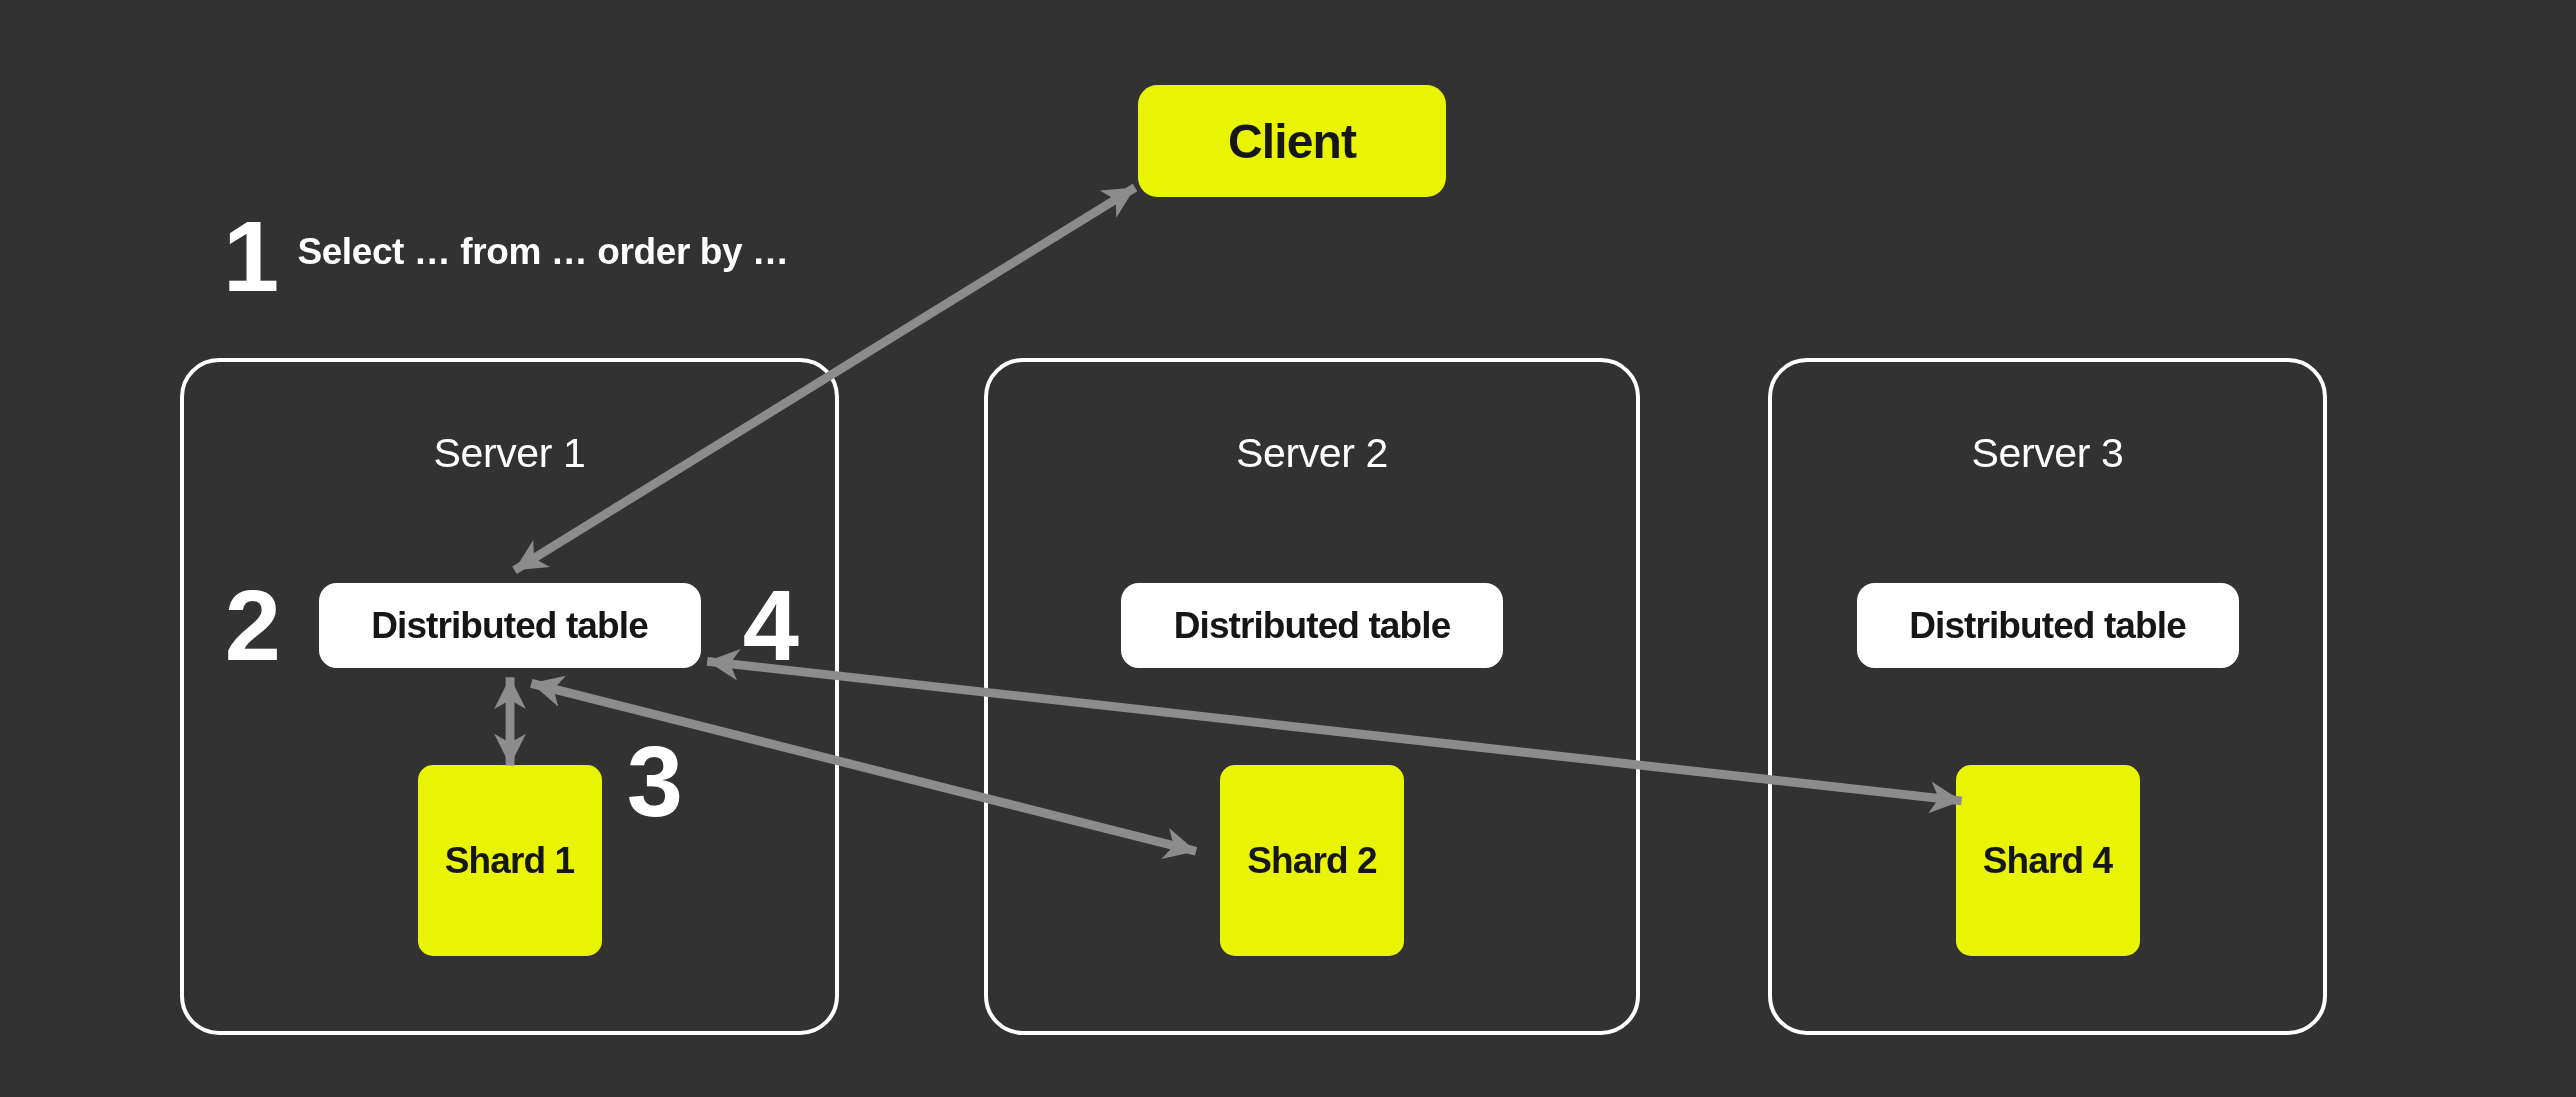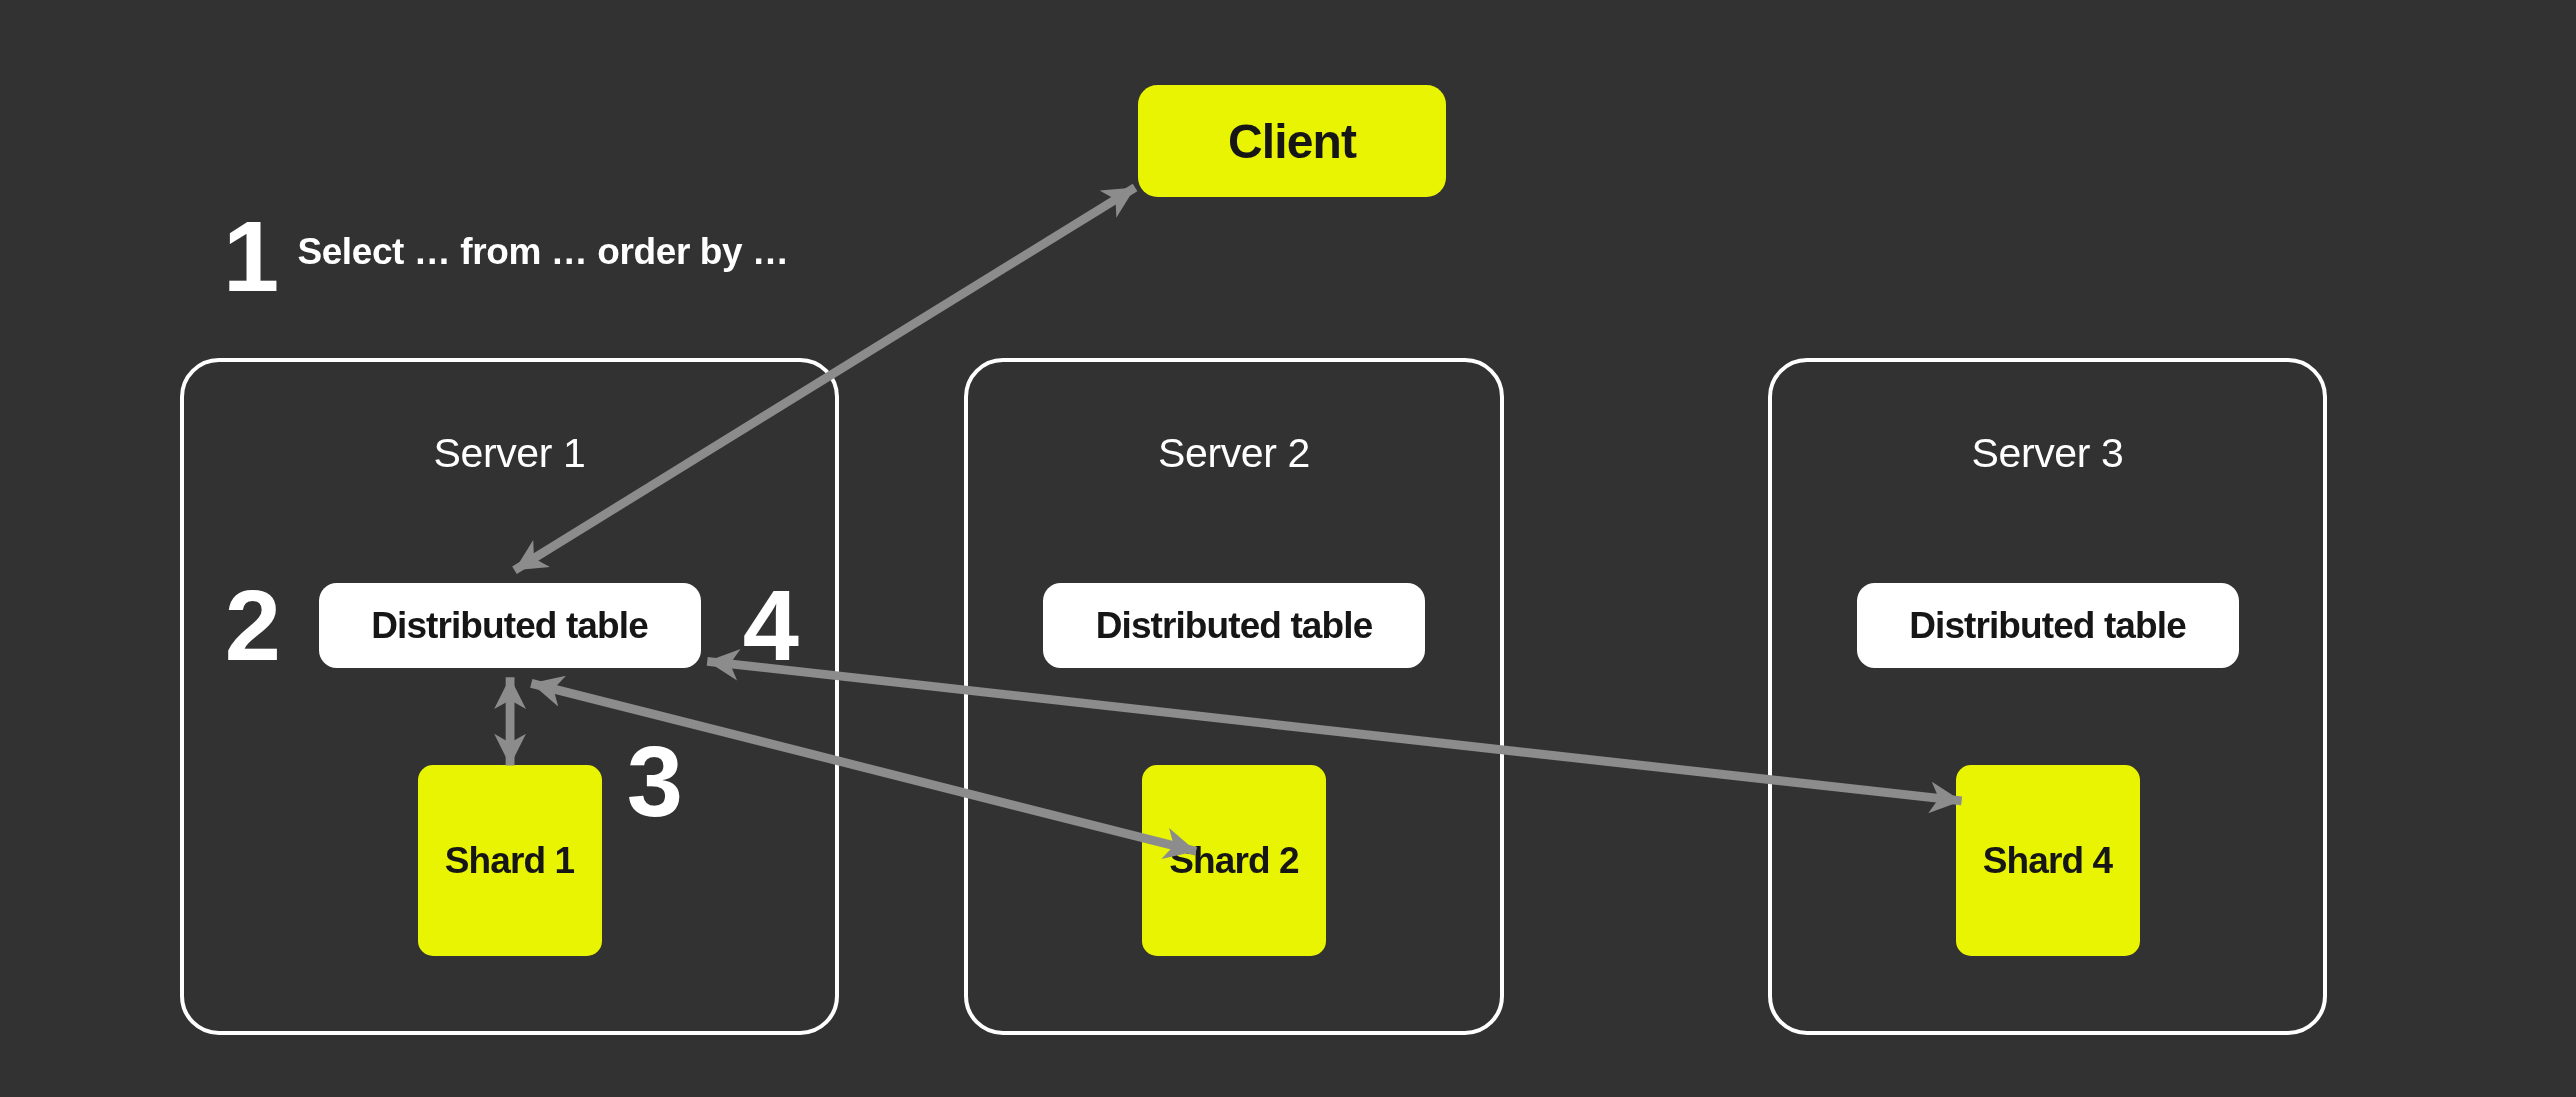--- a/index.html
+++ b/index.html
@@ -39,21 +39,21 @@
   .stepnum.n2{left:221px;top:575px;}
   .stepnum.n3{left:623px;top:731px;}
   .stepnum.n4{left:739px;top:575px;}
 
   
   .server{
     position:absolute;top:358px;height:677px;
     border:4.4px solid var(--panel);border-radius:39px;
   }
   .server.s1{left:180px;width:659px;}
-  .server.s2{left:964px;width:540px;}
+  .server.s2{left:984px;width:656px;}
   .server.s3{left:1726px;width:559px;margin-left:42px;}
   .server-title{
     position:absolute;top:68px;left:0;right:0;text-align:center;
     font-size:41px;font-weight:500;color:var(--text);letter-spacing:-0.4px;
   }
   .table-node{
     position:absolute;top:221px;left:50%;transform:translateX(-50%);
     width:382px;height:85px;background:var(--panel);border-radius:17.7px;
     display:flex;align-items:center;justify-content:center;
   }

